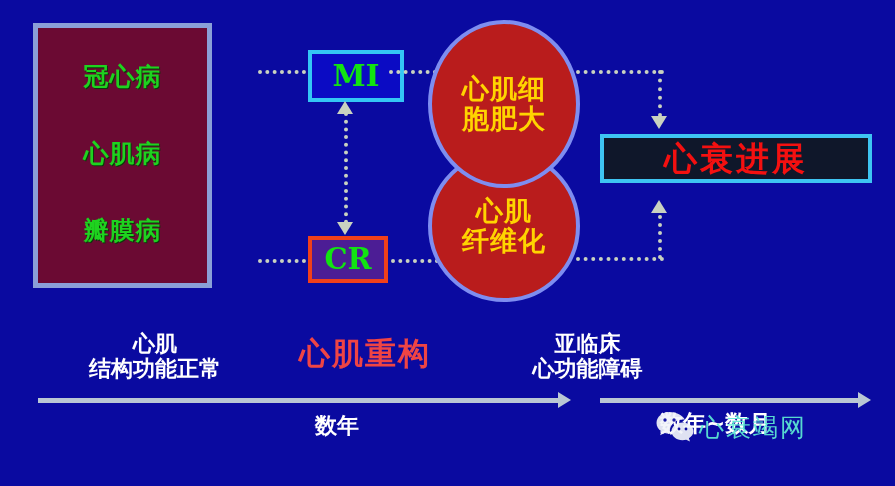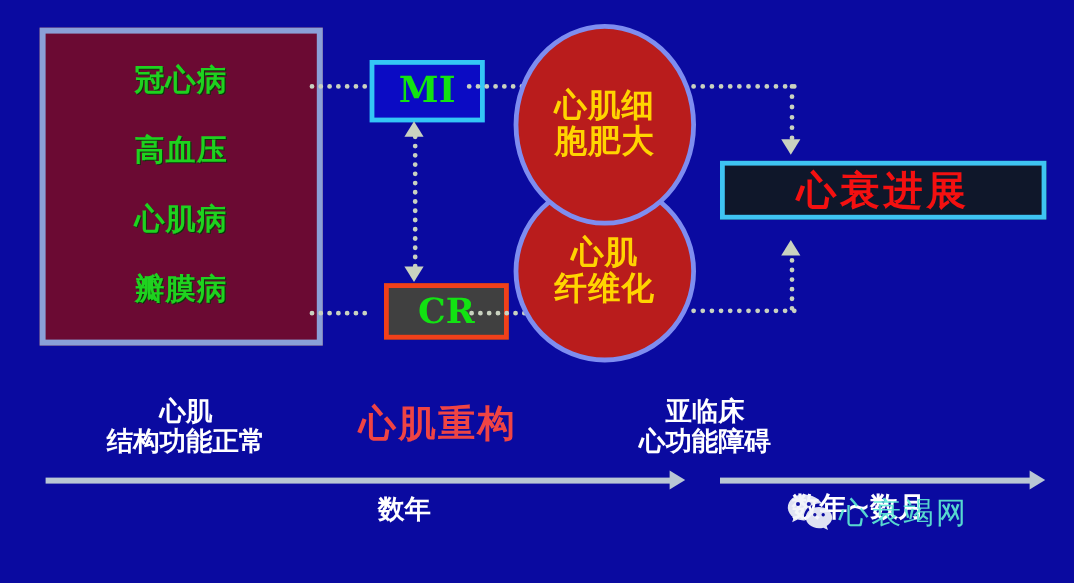--- a/index.html
+++ b/index.html
@@ -14,21 +14,21 @@
     background: #0a0aa0;
     overflow: hidden;
     font-family: "DejaVu Sans", "Liberation Sans", sans-serif;
   }
 
   
   #disease-box {
     position: absolute;
     left: 33px;
     top: 23px;
-    width: 236px;
+    width: 179px;
     height: 265px;
     background: #6b0a33;
     border: 5px solid #8aa0d8;
     box-sizing: border-box;
     display: flex;
     flex-direction: column;
     justify-content: space-around;
     align-items: center;
     padding: 10px 0 14px 0;
   }
@@ -61,29 +61,28 @@
     font-weight: bold;
     font-size: 30px;
     line-height: 1;
   }
 
   
   #cr-box {
     position: absolute;
     left: 308px;
     top: 236px;
-    width: 104px;
+    width: 80px;
     height: 47px;
-    background: #404040;
+    background: #4c1d95;
     border: 4px solid #f1401a;
     box-sizing: border-box;
     display: flex;
     align-items: center;
     justify-content: center;
-    margin-left: 12px;
   }
   #cr-box .lbl {
     color: #12e312;
     font-family: "DejaVu Serif", "Liberation Serif", serif;
     font-weight: bold;
     font-size: 29px;
     line-height: 1;
   }
 
   
@@ -275,21 +274,20 @@
     flex: 0 0 auto;
   }
 </style>
 </head>
 <body>
 
 <div id="slide">
 
   <div id="disease-box">
     <div class="disease-item">冠心病</div>
-    <div class="disease-item">高血压</div>
     <div class="disease-item">心肌病</div>
     <div class="disease-item">瓣膜病</div>
   </div>
 
   <div class="dot-h" id="conn-disease-mi"></div>
 
   <div class="dot-h" id="conn-disease-cr"></div>
 
   <div id="mi-box">
     <span class="lbl">MI</span>

